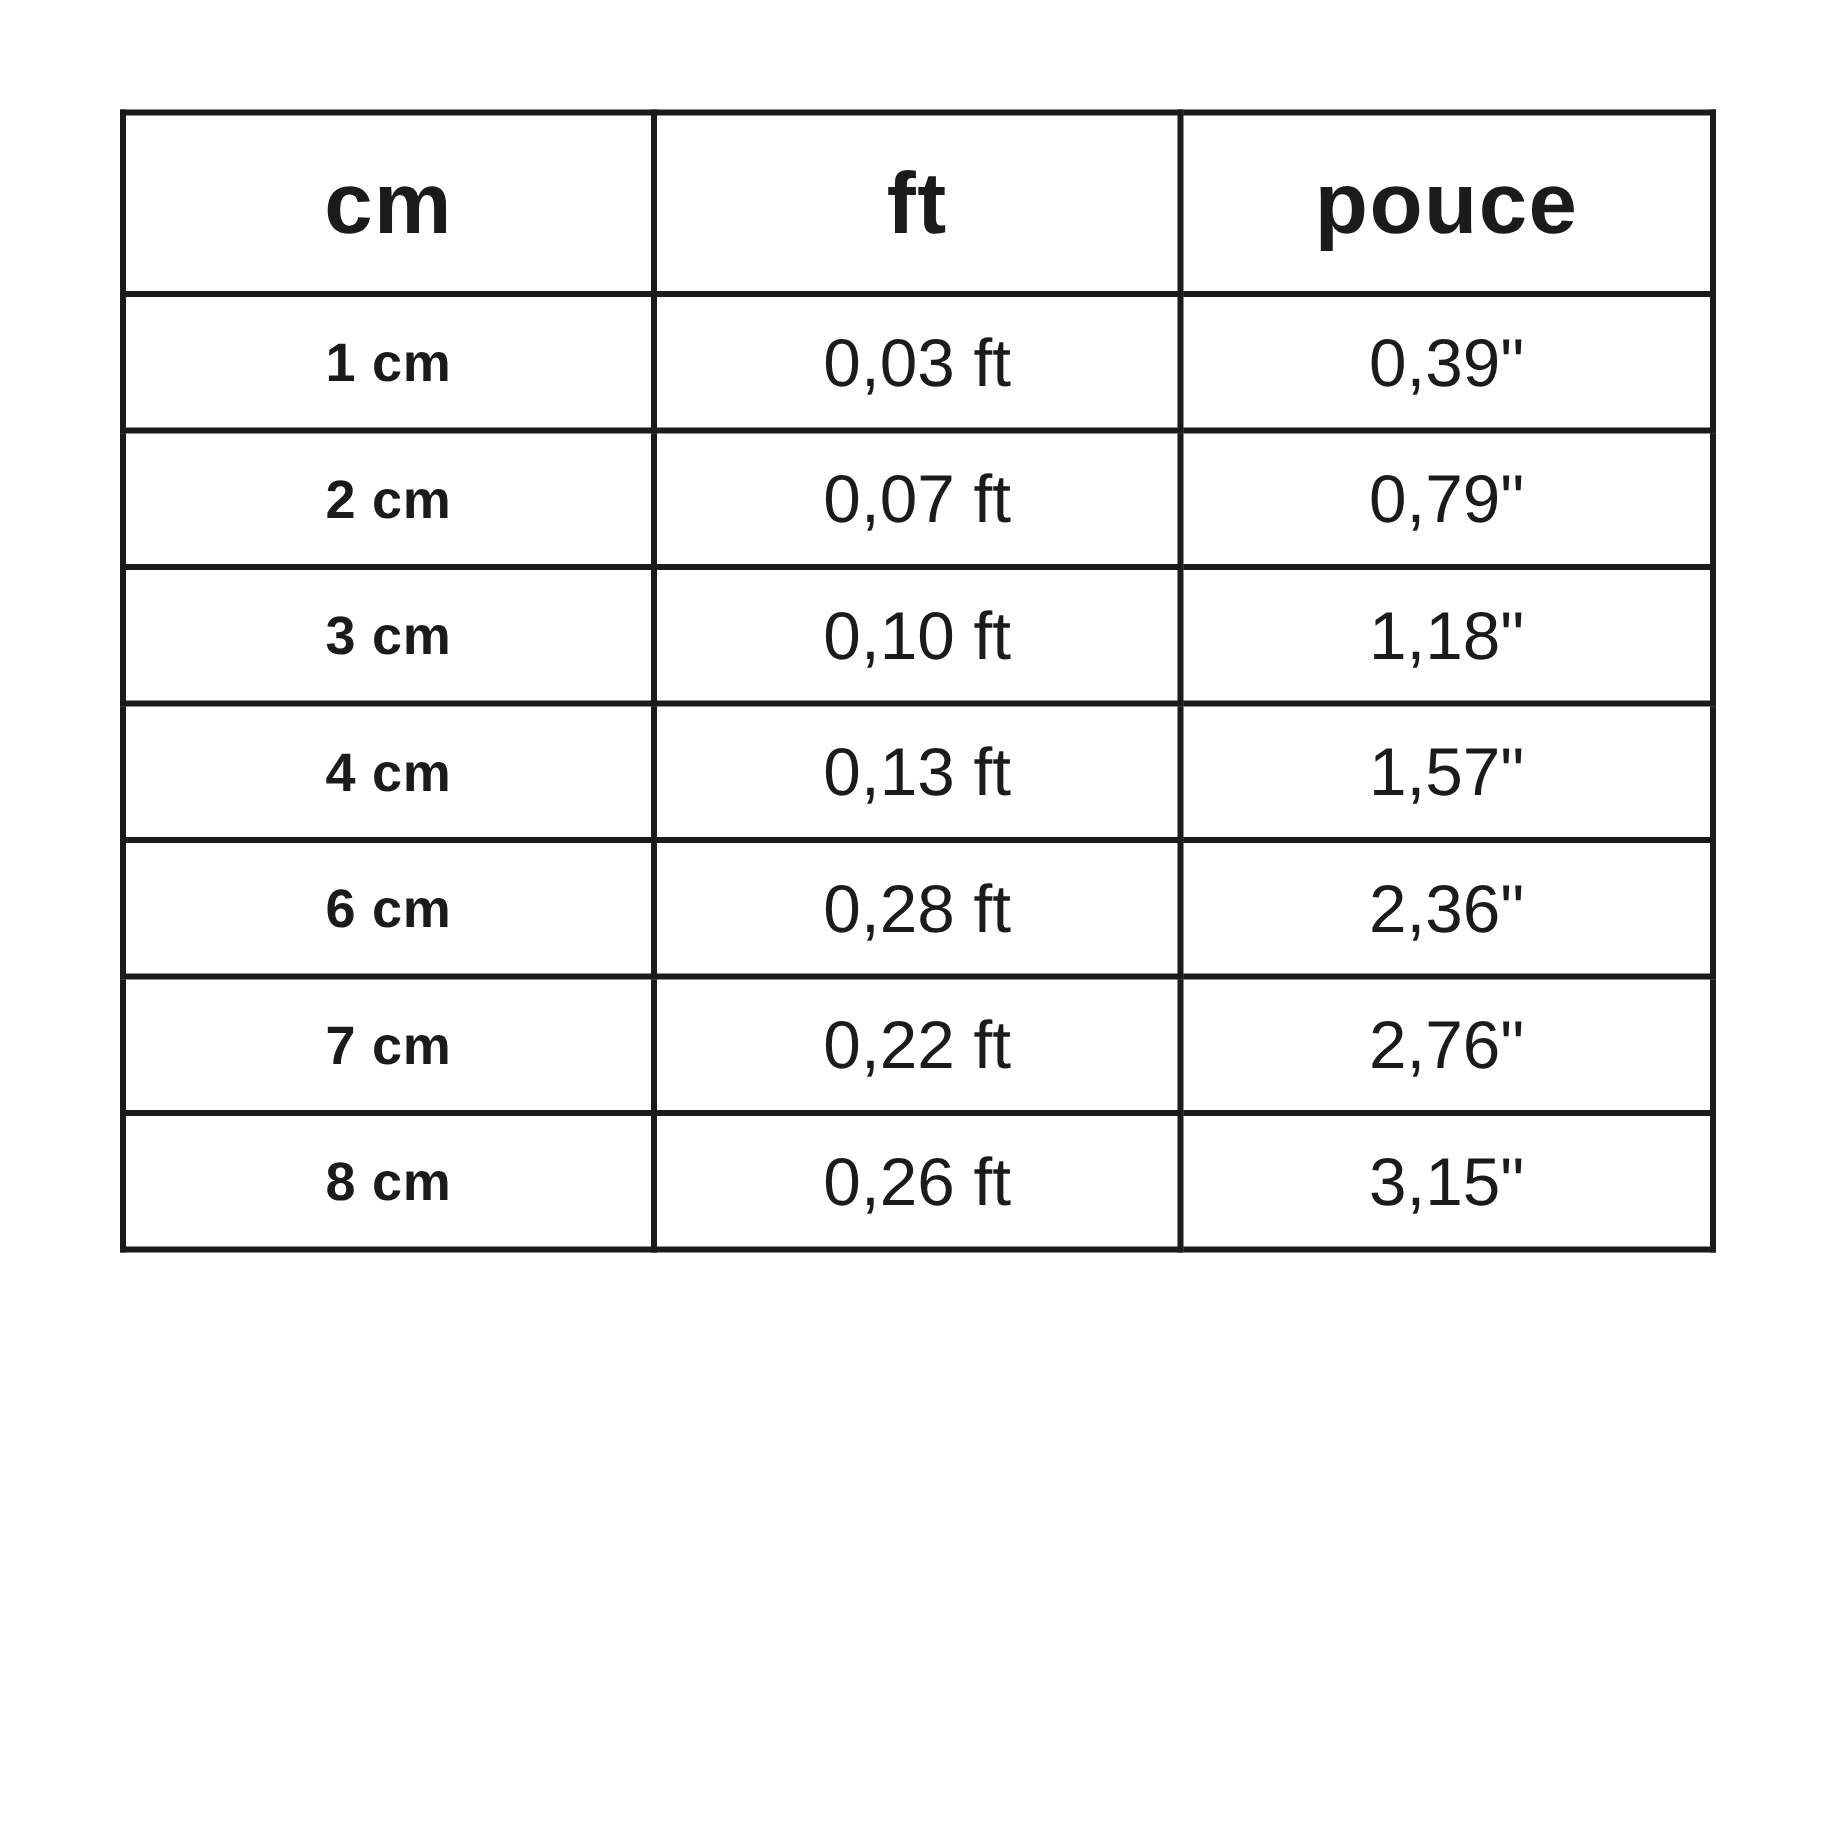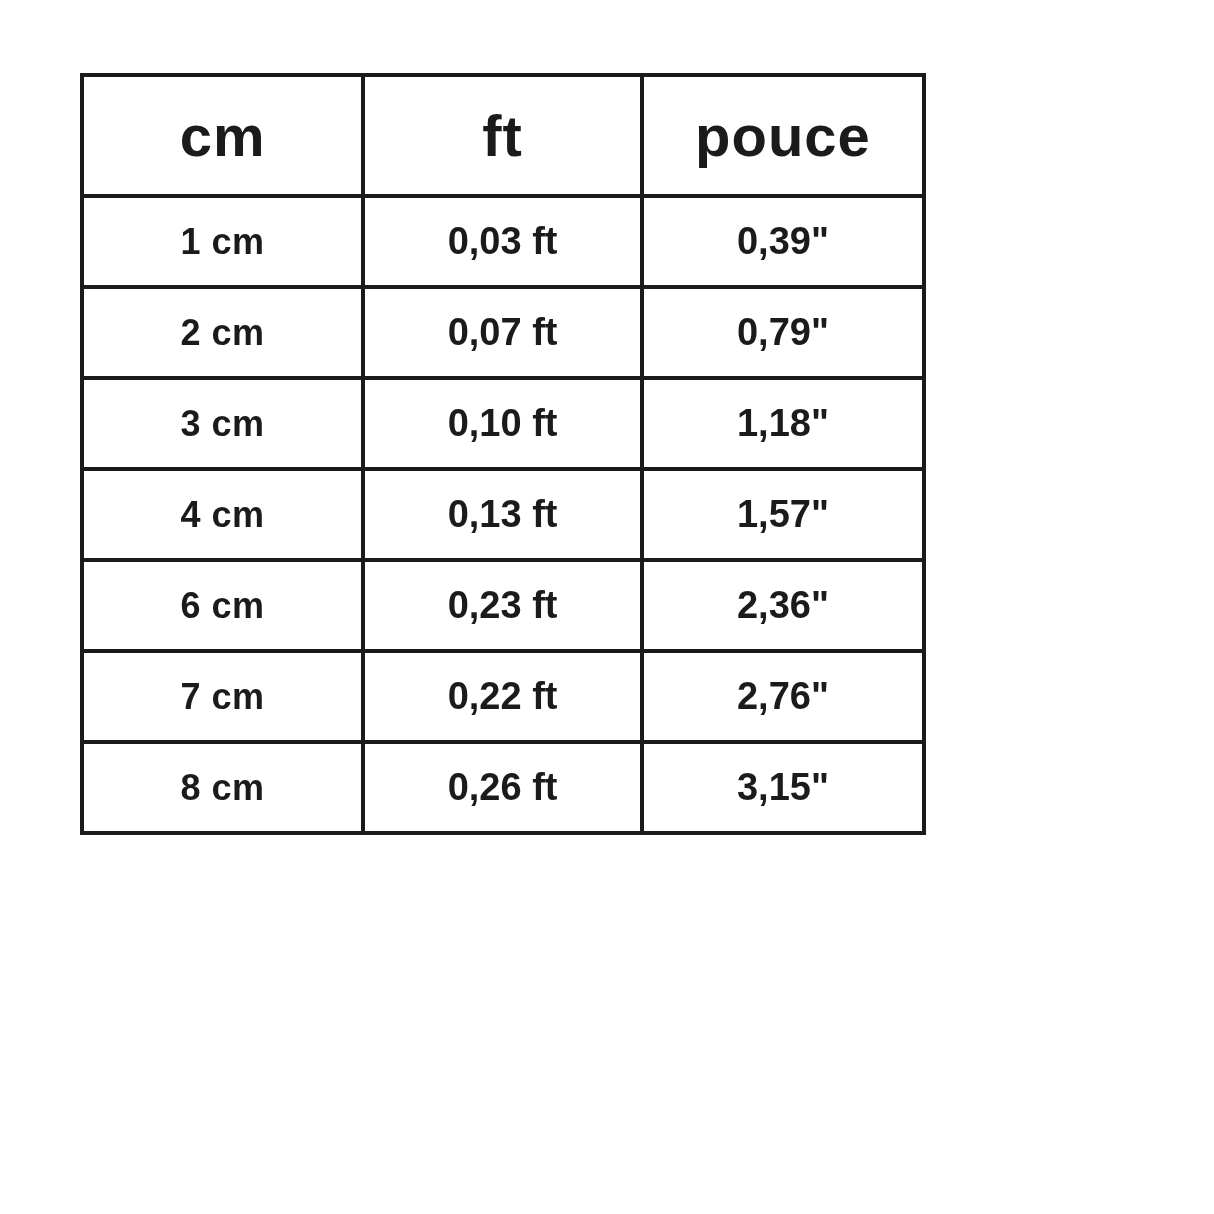--- a/index.html
+++ b/index.html
@@ -11,21 +11,21 @@
     height: 1214px;
     background: #ffffff;
     position: relative;
     font-family: "Liberation Sans", "DejaVu Sans", sans-serif;
     color: #1b1b1b;
   }
   .conv-table {
     position: absolute;
     left: 80px;
     top: 73px;
-    width: 846px;
+    width: 1064px;
     border-collapse: collapse;
     table-layout: fixed;
   }
   .conv-table th,
   .conv-table td {
     border: 4px solid #1b1b1b;
     background: #ffffff;
     text-align: center;
     vertical-align: middle;
     padding: 0;
@@ -33,22 +33,22 @@
     white-space: nowrap;
   }
   .conv-table th {
     height: 117px;
     font-size: 58px;
     font-weight: 700;
     letter-spacing: 1px;
   }
   .conv-table td {
     height: 87px;
-    font-size: 38px;
-    font-weight: 700;
+    font-size: 45px;
+    font-weight: 400;
   }
   .conv-table td.c-cm {
     font-weight: 700;
     font-size: 36px;
     letter-spacing: 0.5px;
   }
 </style>
 </head>
 <body>
 
@@ -81,21 +81,21 @@
       <td class="c-ft">0,10 ft</td>
       <td class="c-in">1,18"</td>
     </tr>
     <tr>
       <td class="c-cm">4 cm</td>
       <td class="c-ft">0,13 ft</td>
       <td class="c-in">1,57"</td>
     </tr>
     <tr>
       <td class="c-cm">6 cm</td>
-      <td class="c-ft">0,23 ft</td>
+      <td class="c-ft">0,28 ft</td>
       <td class="c-in">2,36"</td>
     </tr>
     <tr>
       <td class="c-cm">7 cm</td>
       <td class="c-ft">0,22 ft</td>
       <td class="c-in">2,76"</td>
     </tr>
     <tr>
       <td class="c-cm">8 cm</td>
       <td class="c-ft">0,26 ft</td>

